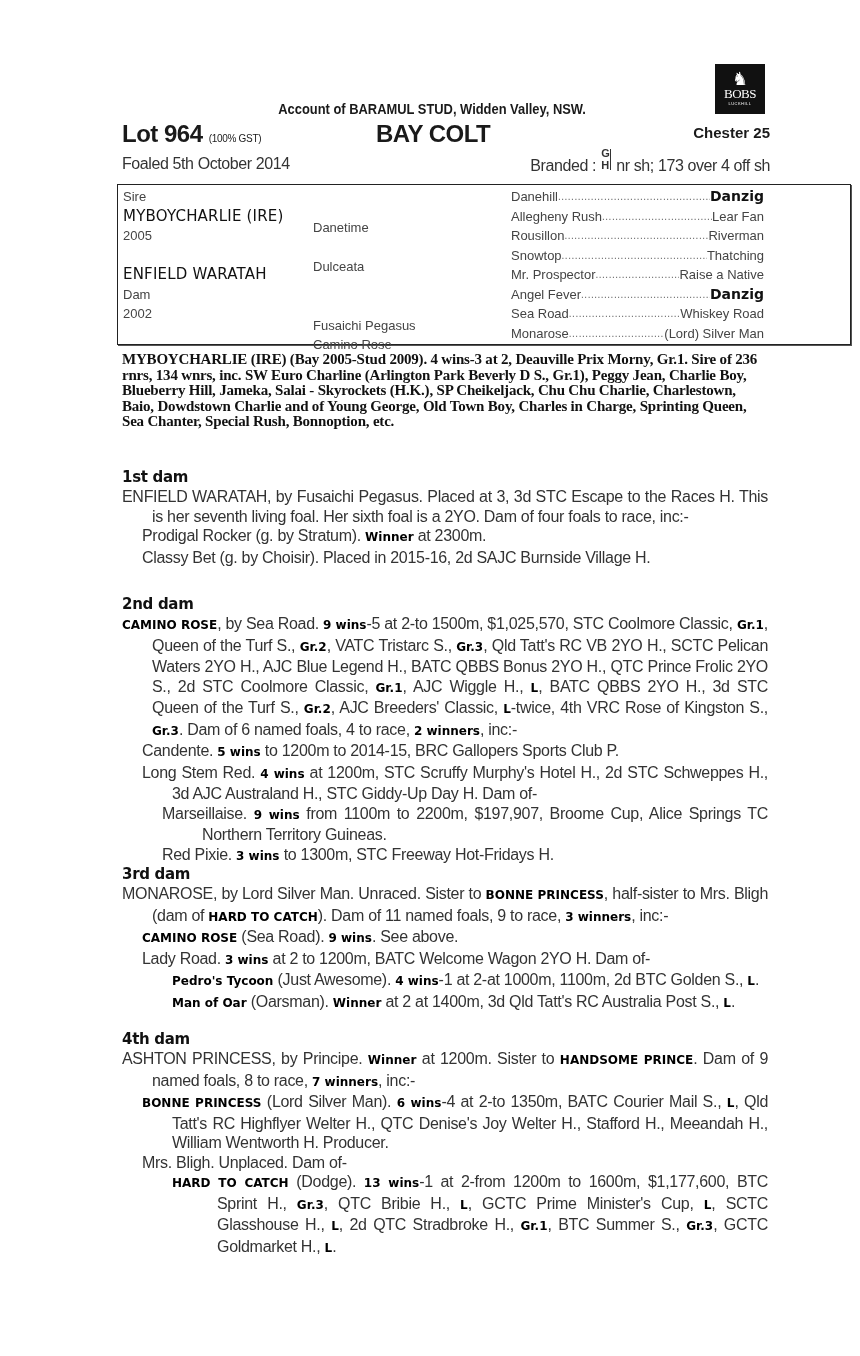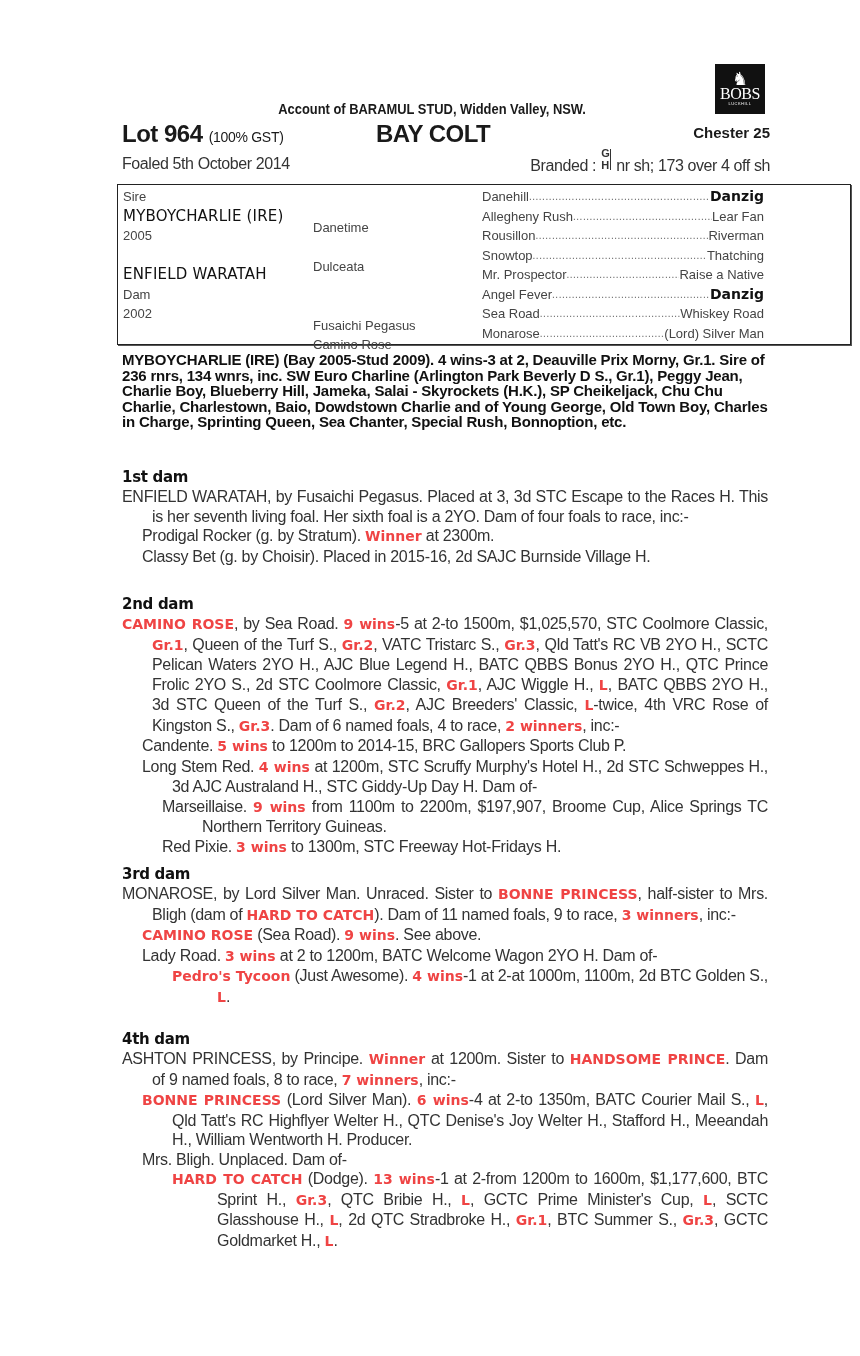--- a/index.html
+++ b/index.html
@@ -3,62 +3,62 @@
 <meta charset="utf-8">
 <style>
   html, body { margin:0; padding:0; background:#ffffff; }
   body { width:860px; height:1356px; position:relative; overflow:hidden; color:#1a1a1a;
          font-family:"Liberation Sans", sans-serif; }
   .page { position:absolute; left:0; top:0; width:860px; height:1356px; }
 
   .logo { position:absolute; left:715px; top:64px; width:50px; height:50px; background:#111;
           color:#fff; text-align:center; }
   .logo .horse { display:block; font-size:18px; line-height:18px; margin-top:6px; }
-  .logo .bobs { display:block; font-family:"Liberation Serif", serif; font-size:16px; line-height:12px; letter-spacing:-0.5px; }
+  .logo .bobs { display:block; font-family:"Liberation Serif", serif; font-size:13px; line-height:12px; letter-spacing:-0.5px; }
   .logo .sub { display:block; font-size:4px; line-height:7px; letter-spacing:0.5px; }
 
   .account { position:absolute; left:0; width:860px; top:100px; text-align:center; font-weight:bold;
              font-size:15px; transform:scaleX(0.86); transform-origin:445px 0; letter-spacing:0; }
   .lot-line { position:absolute; left:122px; top:120px; width:648px; height:26px; }
   .lot { position:absolute; left:0; top:0; font-weight:bold; font-size:24px; letter-spacing:-0.5px; }
-  .lot .gst { font-weight:normal; font-size:14px; letter-spacing:-0.3px;text-align:center; }
+  .lot .gst { font-weight:normal; font-size:10px; letter-spacing:-0.3px;text-align:center; }
   .colt { position:absolute; left:254px; top:0; font-weight:bold; font-size:24px; letter-spacing:-0.5px; }
   .chester { position:absolute; right:0; top:4px; font-weight:bold; font-size:15px; }
 
   .foaled-line { position:absolute; left:122px; top:155px; width:648px; font-size:16px; color:#333; }
   .foaled { position:absolute; left:0; top:0; letter-spacing:-0.4px; }
   .branded { position:absolute; right:0; top:0; letter-spacing:-0.4px; }
   .brand-mark { display:inline-block; position:relative; width:12px; height:18px; vertical-align:-2px; }
   .brand-mark .g { position:absolute; left:1px; top:-7px; font-size:11px; font-weight:bold; line-height:11px; }
   .brand-mark .h { position:absolute; left:1px; top:5px; font-size:11px; font-weight:bold; line-height:11px; }
   .brand-mark .bar { position:absolute; left:10px; top:-6px; width:1px; height:21px; background:#333; }
 
   .pedigree { position:absolute; left:117px; top:184px; width:734px; height:161px;
               border:1.5px solid #222; box-sizing:border-box; box-shadow:1px 1px 0 #555; }
   .ped-left { position:absolute; left:5px; top:2px; width:350px; font-size:13px; color:#444; }
   .ped-row { height:19.5px; line-height:19.5px; position:relative; }
   .ped-row .c1 { position:absolute; left:0; }
   .ped-row .c2 { position:absolute; left:190px;margin-top:31px; }
   .ped-row .name { position:absolute; left:0; font-family:"DejaVu Sans", sans-serif; font-weight:normal;
                    font-size:15px; color:#111; letter-spacing:0.2px; }
   .ped-right { position:absolute; left:364px; top:2px; width:282px; font-size:13px; color:#444; }
-  .gp-row { display:flex; height:19.5px; line-height:19.5px; }
+  .gp-row { display:flex; height:19.5px; line-height:19.5px;margin-left:29px; }
   .gp-row .l { white-space:nowrap; }
   .gp-row .dots { flex:1; overflow:hidden; white-space:nowrap; color:#666; font-size:10px; letter-spacing:0.5px; }
   .gp-row .r { white-space:nowrap; }
   .gp-row .r.bold { font-family:"DejaVu Sans", sans-serif; font-weight:bold; color:#111; font-size:14px; }
 
-  .sire-blurb { position:absolute; left:122px; top:352px; width:648px; font-family:Liberation Sans, sans-serif;
+  .sire-blurb { position:absolute; left:122px; top:352px; width:648px; font-family:Liberation Serif, serif;
                 font-weight:bold; font-size:15px; line-height:15.5px; color:#111; letter-spacing:-0.2px; }
 
   .section { position:absolute; left:122px; width:646px; font-size:16px; line-height:19.5px; color:#333;
              letter-spacing:-0.3px; }
   .section h3 { margin:0; font-family:"DejaVu Sans", sans-serif; font-weight:bold; font-size:15px; line-height:19px; color:#111; }
   .section p { margin:0; text-align:justify; }
-  .section .b { font-family:"DejaVu Sans", sans-serif; font-weight:bold; color:#ef4444; font-size:14px; letter-spacing:0; }
+  .section .b { font-family:"DejaVu Sans", sans-serif; font-weight:bold; color:#000000; font-size:12px; letter-spacing:0; }
   .ind0 { padding-left:30px; text-indent:-30px; }
   .ind1 { padding-left:50px; text-indent:-30px; }
   .ind1b { padding-left:45px; text-indent:-25px; }
   .ind2 { padding-left:80px; text-indent:-40px; }
   .ind3 { padding-left:95px; text-indent:-45px; }
 </style>
 </head>
 <body>
 
 <div class="page">
@@ -181,20 +181,21 @@
     <p class="ind2"><span>Marseillaise. </span><span class="b">9 wins</span><span> from 1100m to 2200m, $197,907, Broome Cup, Alice Springs TC Northern Territory Guineas.</span></p>
     <p class="ind2"><span>Red Pixie. </span><span class="b">3 wins</span><span> to 1300m, STC Freeway Hot-Fridays H.</span></p>
   </div>
 
   <div class="section" style="top:865px;">
     <h3>3rd dam</h3>
     <p class="ind0"><span>MONAROSE, by Lord Silver Man. Unraced. Sister to </span><span class="b">BONNE PRINCESS</span><span>, half-sister to Mrs. Bligh (dam of </span><span class="b">HARD TO CATCH</span><span>). Dam of 11 named foals, 9 to race, </span><span class="b">3 winners</span><span>, inc:-</span></p>
     <p class="ind1b"><span class="b">CAMINO ROSE</span><span> (Sea Road). </span><span class="b">9 wins</span><span>. See above.</span></p>
     <p class="ind1b"><span>Lady Road. </span><span class="b">3 wins</span><span> at 2 to 1200m, BATC Welcome Wagon 2YO H. Dam of-</span></p>
     <p class="ind3"><span class="b">Pedro's Tycoon</span><span> (Just Awesome). </span><span class="b">4 wins</span><span>-1 at 2-at 1000m, 1100m, 2d BTC Golden S., </span><span class="b">L</span><span>.</span></p>
+    <p class="ind3"><span class="b">Man of Oar</span><span> (Oarsman). </span><span class="b">Winner</span><span> at 2 at 1400m, 3d Qld Tatt's RC Australia Post S., </span><span class="b">L</span><span>.</span></p>
   </div>
 
   <div class="section" style="top:1030px;">
     <h3>4th dam</h3>
     <p class="ind0"><span>ASHTON PRINCESS, by Principe. </span><span class="b">Winner</span><span> at 1200m. Sister to </span><span class="b">HANDSOME PRINCE</span><span>. Dam of 9 named foals, 8 to race, </span><span class="b">7 winners</span><span>, inc:-</span></p>
     <p class="ind1"><span class="b">BONNE PRINCESS</span><span> (Lord Silver Man). </span><span class="b">6 wins</span><span>-4 at 2-to 1350m, BATC Courier Mail S., </span><span class="b">L</span><span>, Qld Tatt's RC Highflyer Welter H., QTC Denise's Joy Welter H., Stafford H., Meeandah H., William Wentworth H. Producer.</span></p>
     <p class="ind1b"><span>Mrs. Bligh. Unplaced. Dam of-</span></p>
     <p class="ind3"><span class="b">HARD TO CATCH</span><span> (Dodge). </span><span class="b">13 wins</span><span>-1 at 2-from 1200m to 1600m, $1,177,600, BTC Sprint H., </span><span class="b">Gr.3</span><span>, QTC Bribie H., </span><span class="b">L</span><span>, GCTC Prime Minister's Cup, </span><span class="b">L</span><span>, SCTC Glasshouse H., </span><span class="b">L</span><span>, 2d QTC Stradbroke H., </span><span class="b">Gr.1</span><span>, BTC Summer S., </span><span class="b">Gr.3</span><span>, GCTC Goldmarket H., </span><span class="b">L</span><span>.</span></p>
   </div>
 

